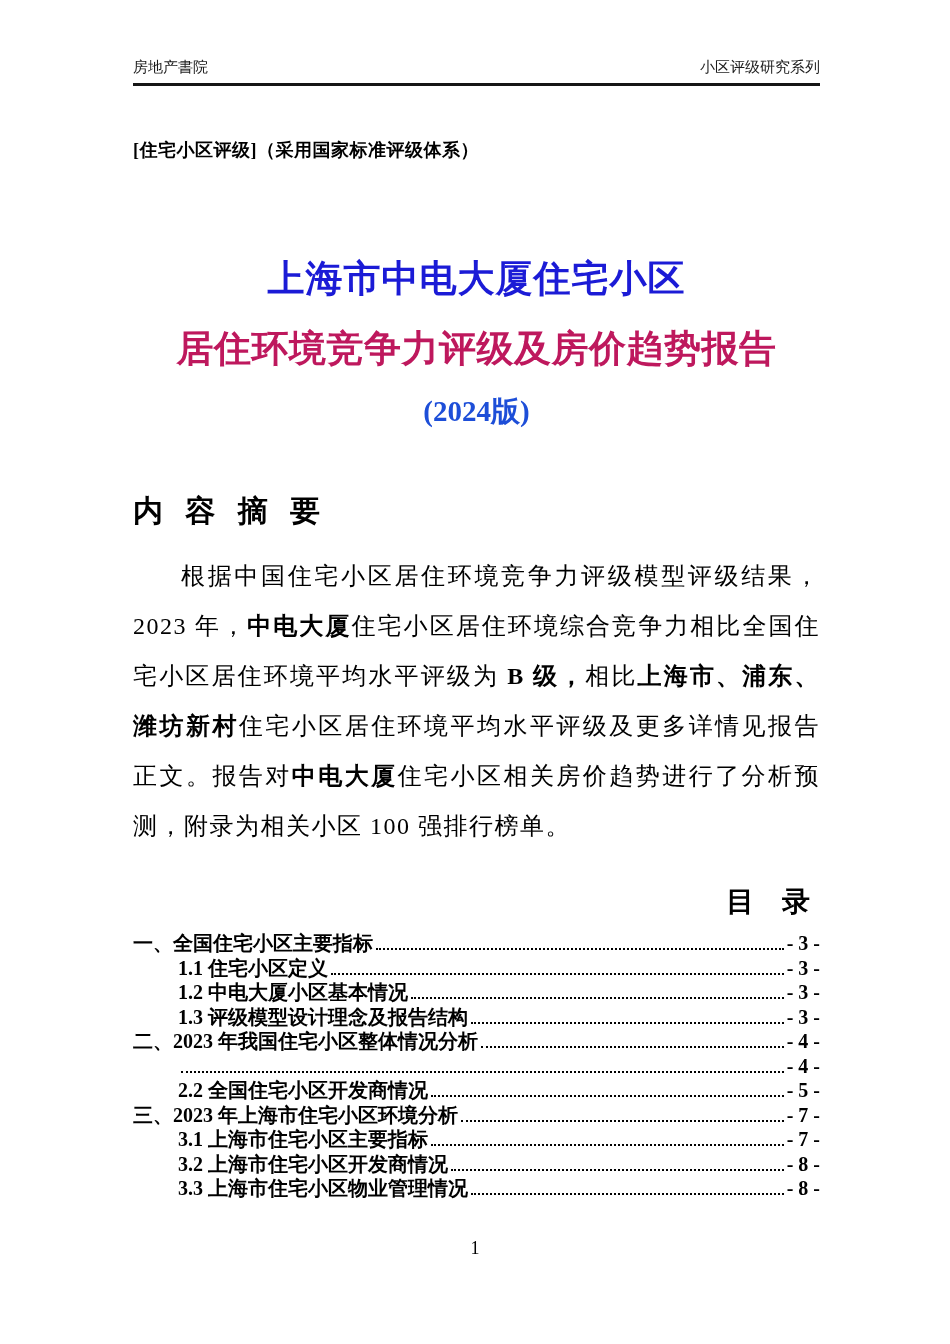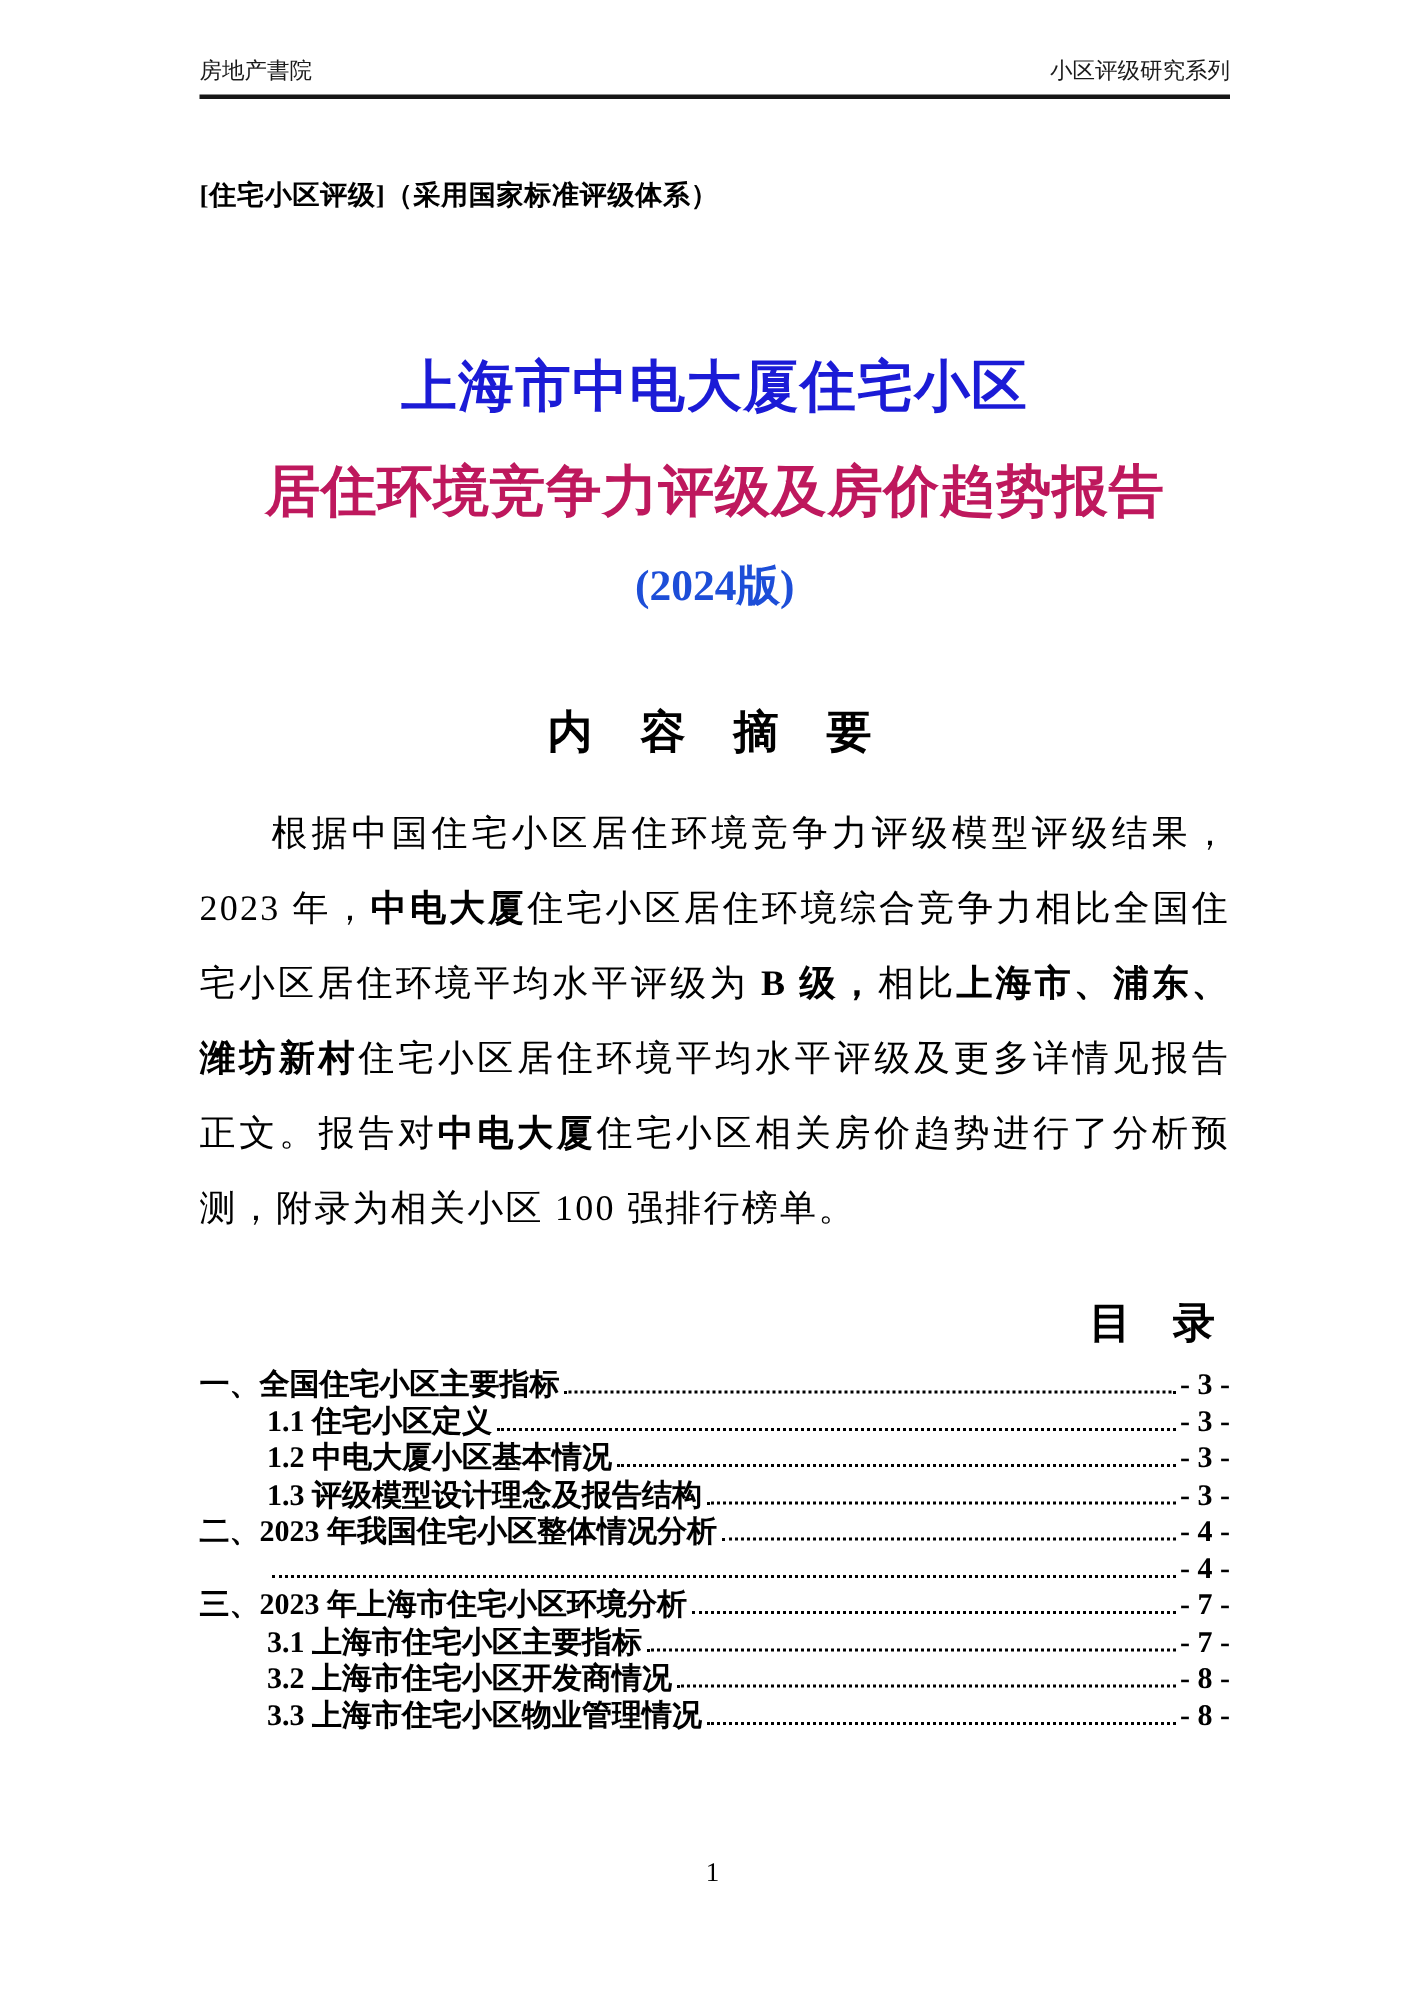--- a/index.html
+++ b/index.html
@@ -14,21 +14,21 @@
     font-family: "Liberation Serif", "DejaVu Serif", serif;
     color: #000000;
     position: relative;
   }
   .page {
     padding: 0 130px 0 133px;
   }
 
   
   .doc-header {
-    margin-top: 38px;
+    margin-top: 58px;
     display: flex;
     justify-content: space-between;
     align-items: flex-end;
     font-family: "Liberation Sans", "DejaVu Sans", sans-serif;
     font-size: 15px;
     padding-bottom: 6px;
     border-bottom: 3px solid #161616;
     color: #1a1a1a;
   }
 
@@ -59,26 +59,26 @@
   .title-edition {
     margin-top: 18px;
     font-size: 29px;
     font-weight: bold;
     line-height: 40px;
   }
 
   
   .abstract-heading {
     margin-top: 60px;
-    text-align: center;
+    text-align: left;
     font-size: 30px;
     font-weight: bold;
     letter-spacing: 7px;
     line-height: 40px;
-    font-family: Liberation Mono, monospace;
+    font-family: Liberation Sans, sans-serif;
   }
   .abstract-body {
     margin-top: 20px;
     font-size: 24px;
     line-height: 50px;
     text-align: justify;
     text-justify: inter-character;
     text-indent: 2em;
     letter-spacing: 1.5px;
   }
@@ -172,20 +172,25 @@
       </div>
       <div class="toc-entry level-1">
         <span class="toc-label">二、2023 年我国住宅小区整体情况分析</span>
         <span class="toc-leader"></span>
         <span class="toc-page">- 4 -</span>
       </div>
       <div class="toc-entry level-2">
         <span class="toc-leader"></span>
         <span class="toc-page">- 4 -</span>
       </div>
+      <div class="toc-entry level-2">
+        <span class="toc-label">2.2 全国住宅小区开发商情况</span>
+        <span class="toc-leader"></span>
+        <span class="toc-page">- 5 -</span>
+      </div>
       <div class="toc-entry level-1">
         <span class="toc-label">三、2023 年上海市住宅小区环境分析</span>
         <span class="toc-leader"></span>
         <span class="toc-page">- 7 -</span>
       </div>
       <div class="toc-entry level-2">
         <span class="toc-label">3.1 上海市住宅小区主要指标</span>
         <span class="toc-leader"></span>
         <span class="toc-page">- 7 -</span>
       </div>

